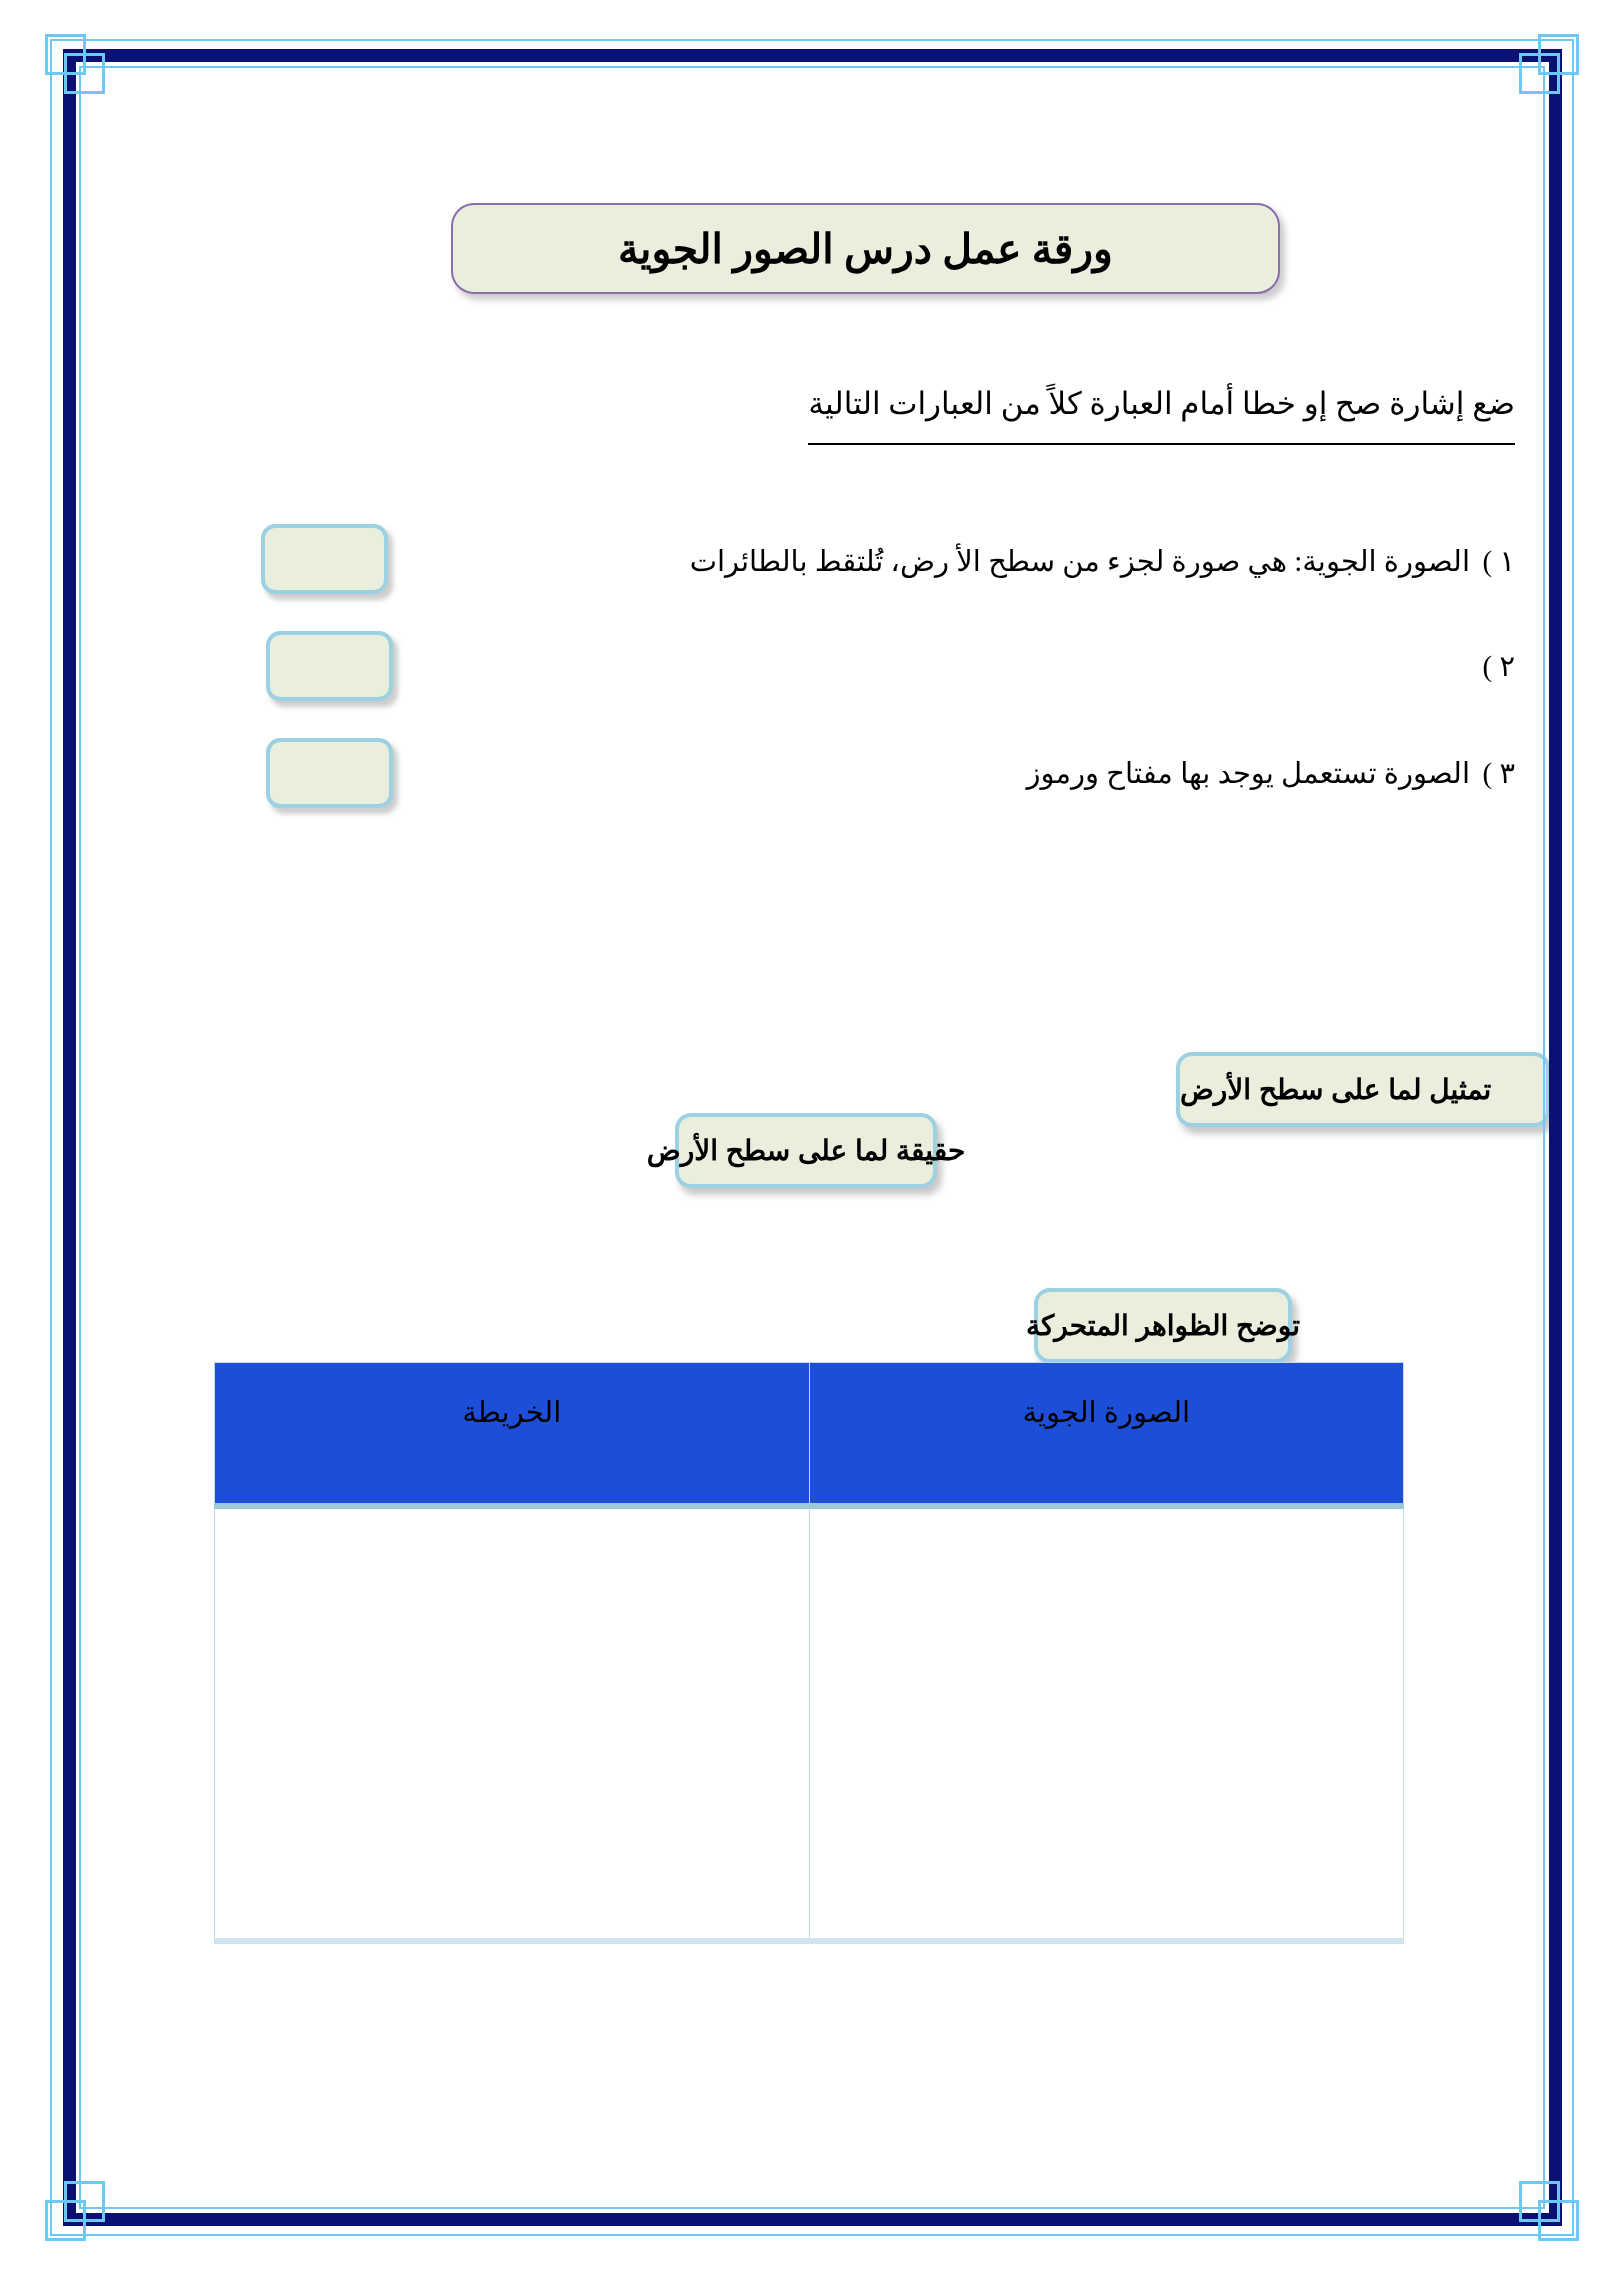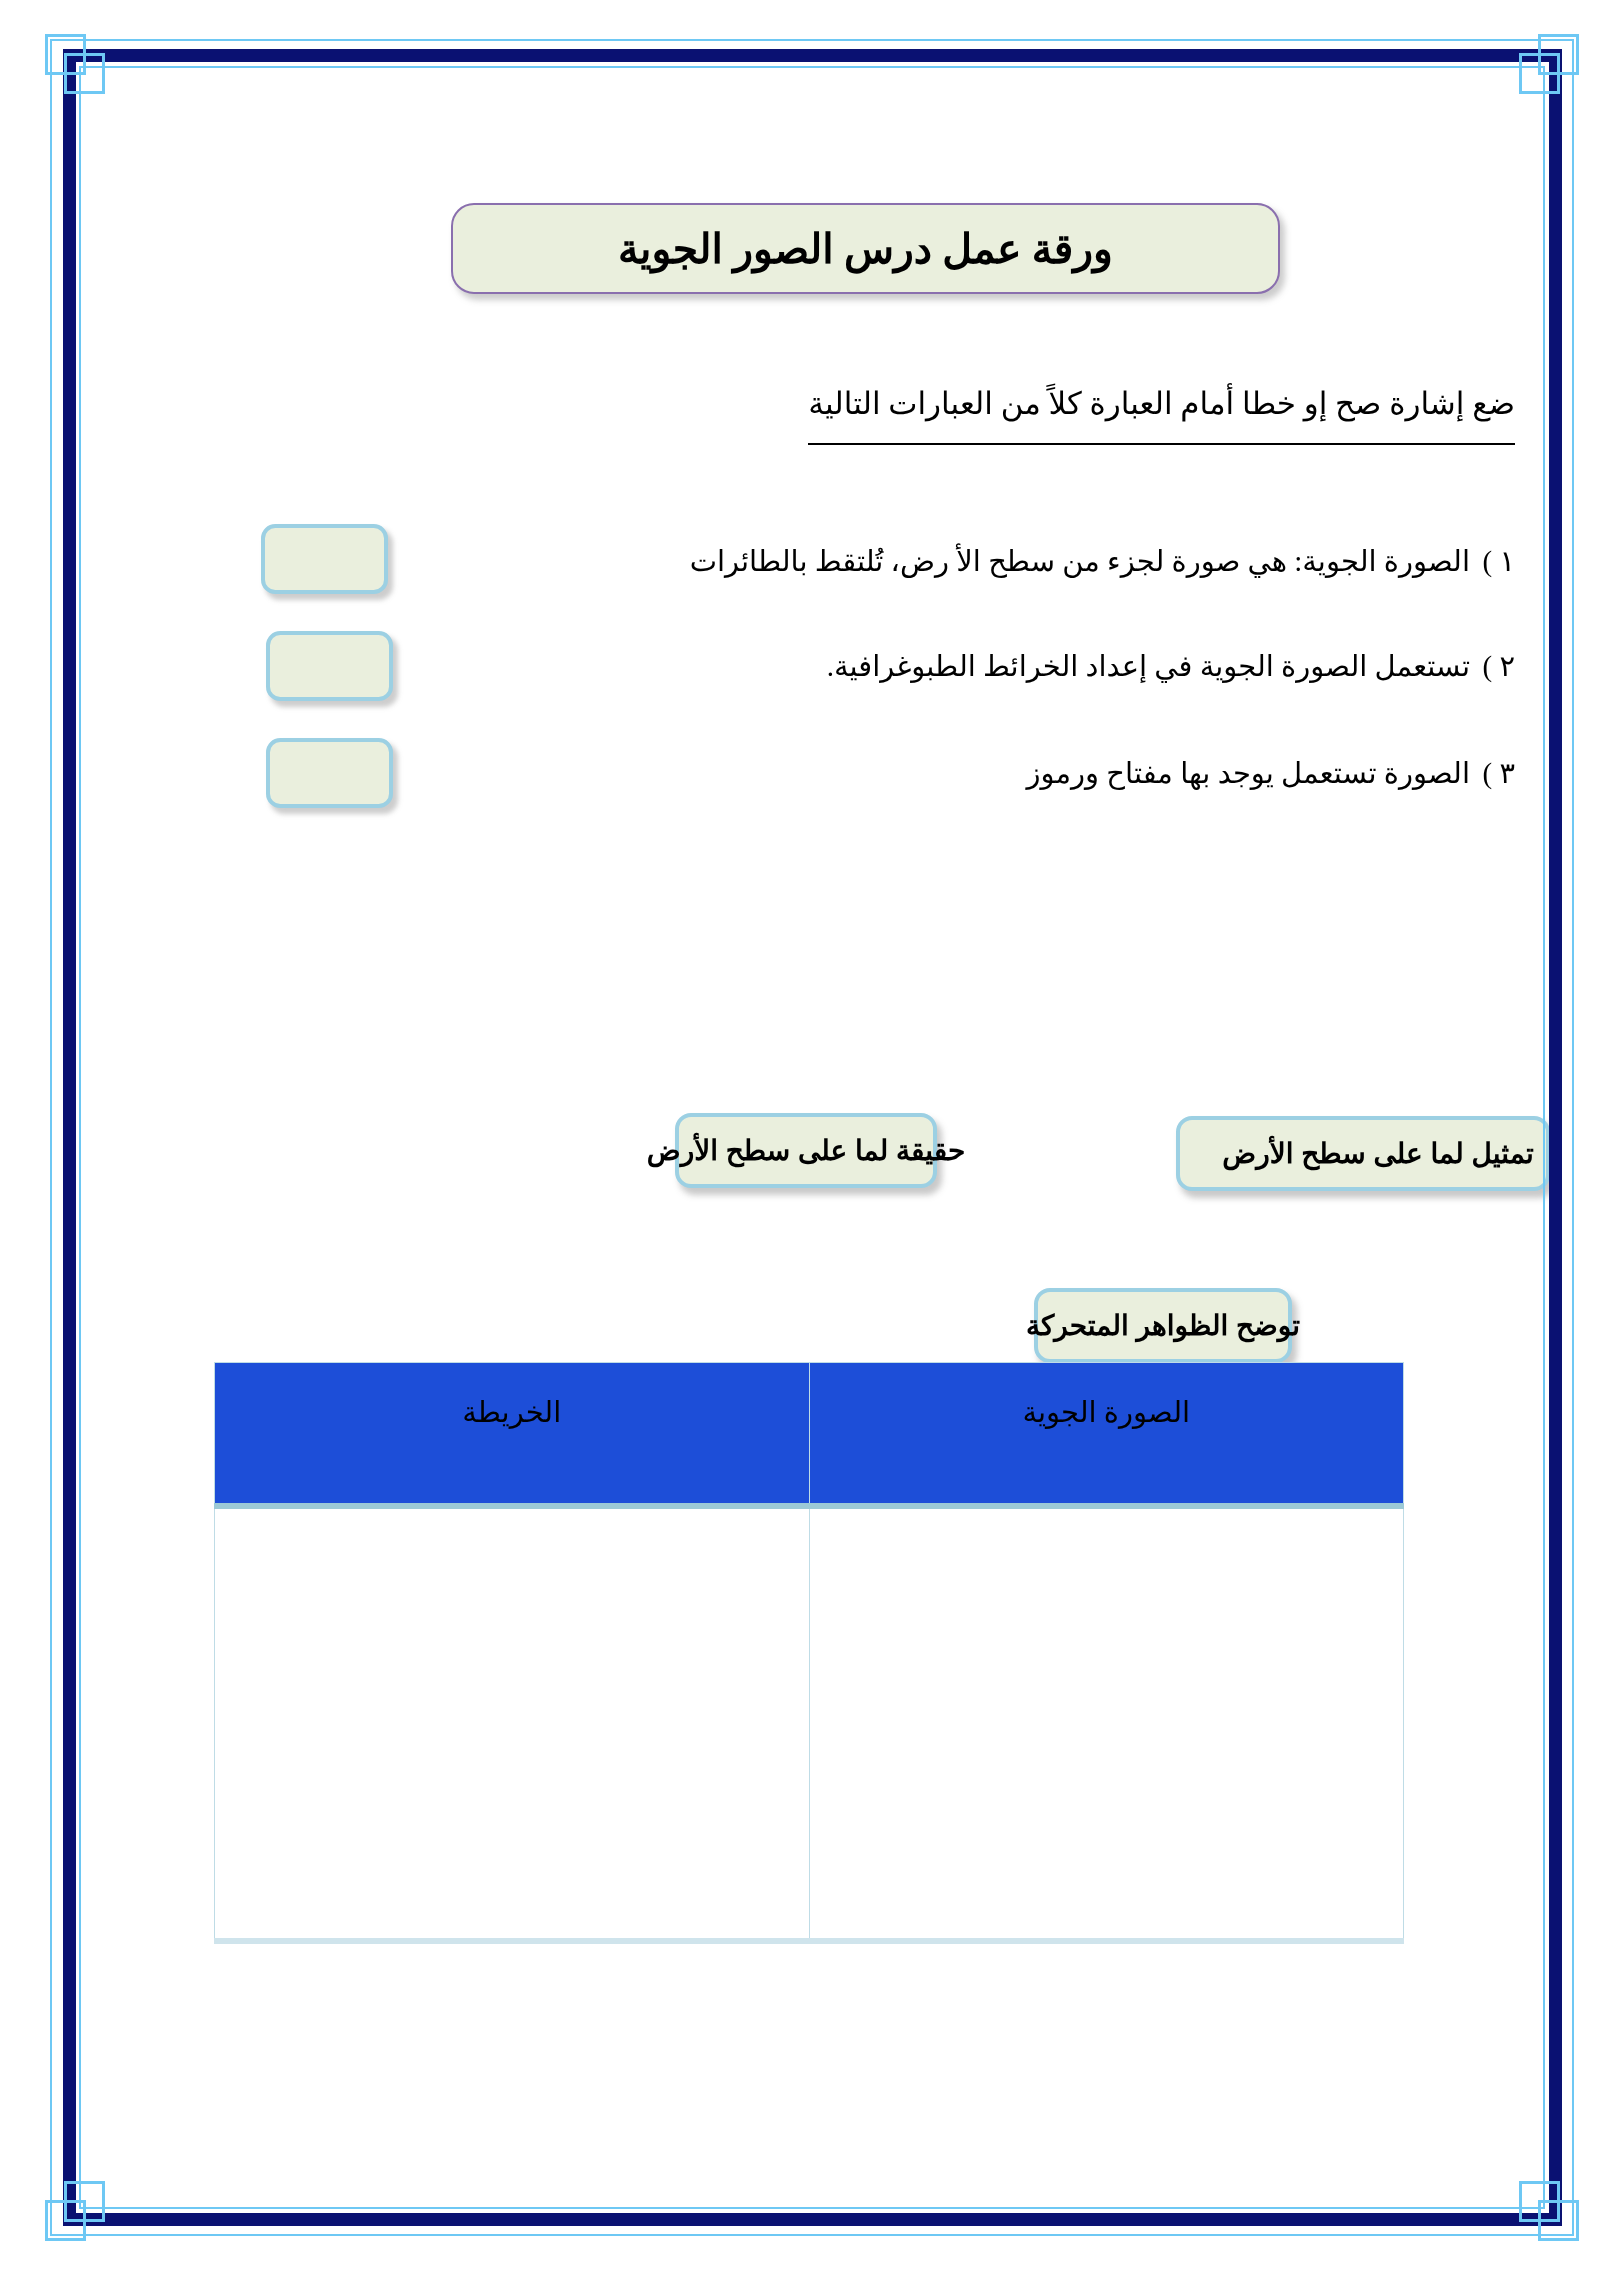--- a/index.html
+++ b/index.html
@@ -141,21 +141,21 @@
   }
   .chip .ctxt {
     font-size:28px;
     font-weight:bold;
     color:#000;
     white-space:nowrap;
     font-family:"Liberation Sans", sans-serif;
   }
   .chip-1 { left:194px;  top:1113px; width:257px; }
   .chip-2 { left:675px;  top:1113px; width:262px; }
-  .chip-3 { left:1176px; top:1116px; width:374px; }
+  .chip-3 { left:1176px; top:1052px; width:374px;justify-content:flex-end; }
   .chip-4 { left:1034px; top:1288px; width:258px; }
 
   
   .chip-3 .ctxt {
     margin-right:-30px;
   }
 
   
   .cmp-table {
     position:absolute;
@@ -197,21 +197,20 @@
   <div class="section-heading sh-1">ضع إشارة صح إو خطا أمام العبارة كلاً من العبارات التالية</div>
 
   <div class="statement st-row-1">
     <span class="num">١ )</span>
     <span class="stext">الصورة الجوية: هي صورة لجزء من سطح الأ رض، تُلتقط بالطائرات</span>
   </div>
   <div class="answer-box ab-1"></div>
 
   <div class="statement st-row-2">
     <span class="num">٢ )</span>
-    <span class="stext">تستعمل الصورة الجوية في  إعداد الخرائط الطبوغرافية.</span>
   </div>
   <div class="answer-box ab-2"></div>
 
   <div class="statement st-row-3">
     <span class="num">٣ )</span>
     <span class="stext">الصورة تستعمل يوجد بها مفتاح ورموز</span>
   </div>
   <div class="answer-box ab-3"></div>
 
 

